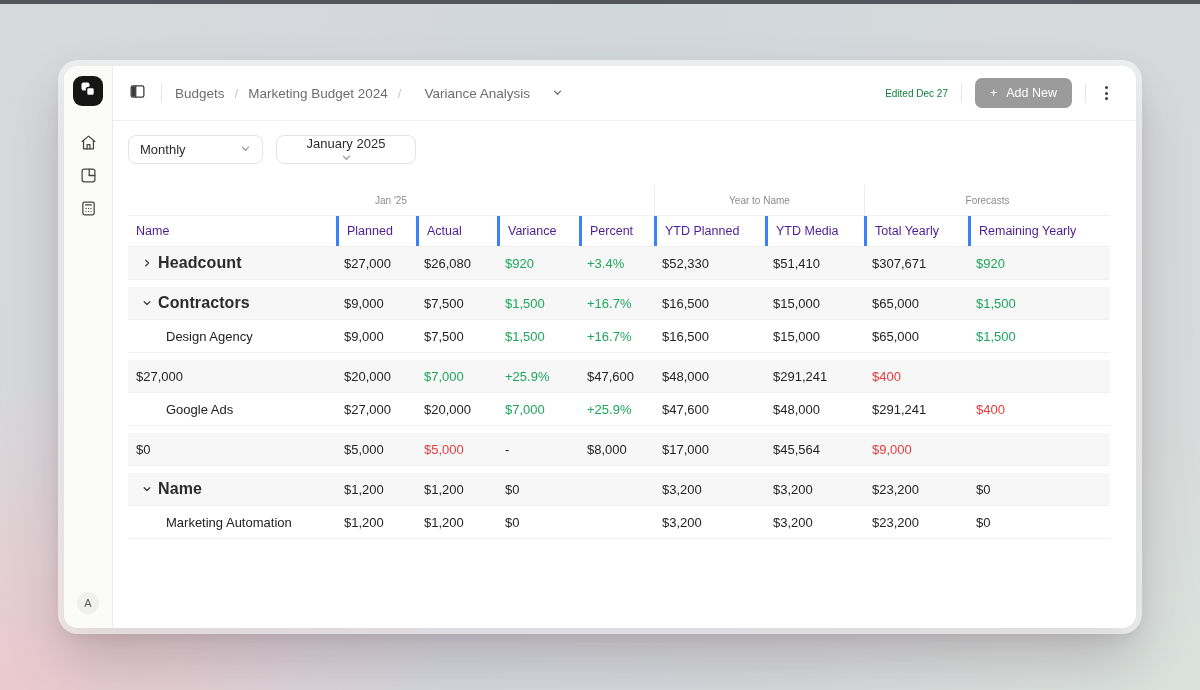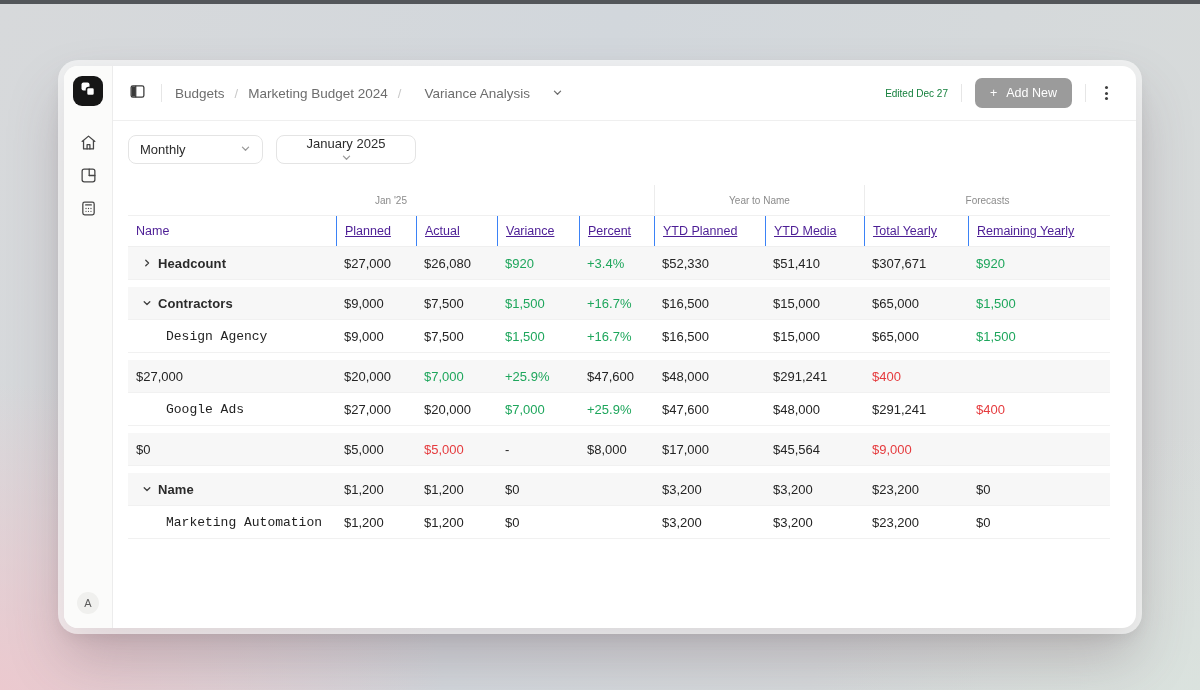--- a/index.html
+++ b/index.html
@@ -64,34 +64,34 @@
   .grid9 { display:grid; grid-template-columns:208px 80px 81px 82px 75px 111px 99px 104px 142px; }
   .grid3 { display:grid; grid-template-columns:526px 210px 246px; }
 
   .group-row { height:30px; align-items:center; color:#8b8b8b; font-size:10px;margin-top:6px; }
   .group-cell { text-align:center; height:100%; display:flex; align-items:center; justify-content:center; }
   .group-cell + .group-cell { border-left:1px solid #ececec; }
 
   .header-row { height:32px; align-items:center; color:#4c1d95; font-size:12.5px;
     border-top:1px solid #f0f0f0; border-bottom:1px solid #efefef; }
   .hcell { padding-left:8px; height:100%; display:flex; align-items:center; }
-  .hcell + .hcell { border-left:1px solid #3b82f6;text-decoration:underline; }
+  .hcell + .hcell { border-left:3px solid #3b82f6; }
 
   .row { height:33px; align-items:center; font-size:13px; color:#242424;
     border-bottom:1px solid #f1f1f1; background:#fff; }
   .row.parent { background:#f7f7f7; }
   .row.section-start { margin-top:7px; }
   .cell { padding-left:8px; font-variant-numeric:tabular-nums; }
   .cell.pos { color:var(--green,#1ea65c); }
   .cell.neg { color:var(--red,#e53b3e); }
   .name-cell { display:flex; align-items:center; padding-left:8px; }
   .chev-box { width:22px; height:22px; display:flex; align-items:center; justify-content:center;
     cursor:pointer; color:#3f3f3f; flex:0 0 22px; }
-  .row.parent .row-label { font-size:13px; font-weight:700; color:#2b2b2b; letter-spacing:.1px; }
-  .row.child .row-label { padding-left:30px; font-size:13px; color:#222;font-family:Liberation Mono, monospace; }
+  .row.parent .row-label { font-size:16px; font-weight:700; color:#2b2b2b; letter-spacing:.1px; }
+  .row.child .row-label { padding-left:30px; font-size:13px; color:#222; }
 </style>
 </head>
 <body>
 
 <div class="desktop">
   <div class="top-strip"></div>
 
   <div class="window">
 
     <aside class="sidebar">

